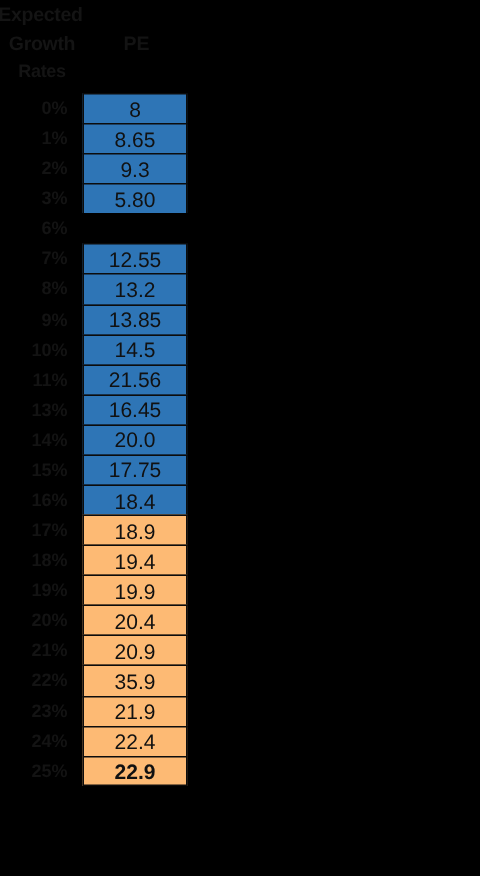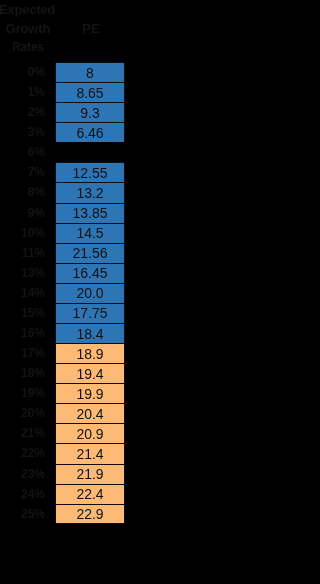--- a/index.html
+++ b/index.html
@@ -105,21 +105,21 @@
     color: #111111;
     border: 1px solid #0c0c0c;
     border-top-width: 1px;
     border-bottom-width: 0;
     white-space: nowrap;
     overflow: hidden;
     display: flex;
     align-items: center;
     justify-content: center;
   }
-  .row:last-child .pe-cell { border-bottom-width: 1px; }
+  .row:last-child .pe-cell { border-bottom-width: 1px; font-weight: bold; }
 
   .pe-cell.blue { background: #2E75B6; }
   .pe-cell.gray { background: #fdba74; }
 
   
   .gutter {
     position: absolute;
     left: 125px;
     top: 0;
     width: 5px;
@@ -149,21 +149,21 @@
       <div class="row">
         <div class="rate-cell">1%</div>
         <div class="pe-cell blue">8.65</div>
       </div>
       <div class="row">
         <div class="rate-cell">2%</div>
         <div class="pe-cell blue">9.3</div>
       </div>
       <div class="row">
         <div class="rate-cell">3%</div>
-        <div class="pe-cell blue">6.46</div>
+        <div class="pe-cell blue">5.80</div>
       </div>
       <div class="row">
         <div class="rate-cell">6%</div>
       </div>
       <div class="row">
         <div class="rate-cell">7%</div>
         <div class="pe-cell blue">12.55</div>
       </div>
       <div class="row">
         <div class="rate-cell">8%</div>
@@ -212,21 +212,21 @@
       <div class="row">
         <div class="rate-cell">20%</div>
         <div class="pe-cell gray">20.4</div>
       </div>
       <div class="row">
         <div class="rate-cell">21%</div>
         <div class="pe-cell gray">20.9</div>
       </div>
       <div class="row">
         <div class="rate-cell">22%</div>
-        <div class="pe-cell gray">21.4</div>
+        <div class="pe-cell gray">35.9</div>
       </div>
       <div class="row">
         <div class="rate-cell">23%</div>
         <div class="pe-cell gray">21.9</div>
       </div>
       <div class="row">
         <div class="rate-cell">24%</div>
         <div class="pe-cell gray">22.4</div>
       </div>
       <div class="row">

